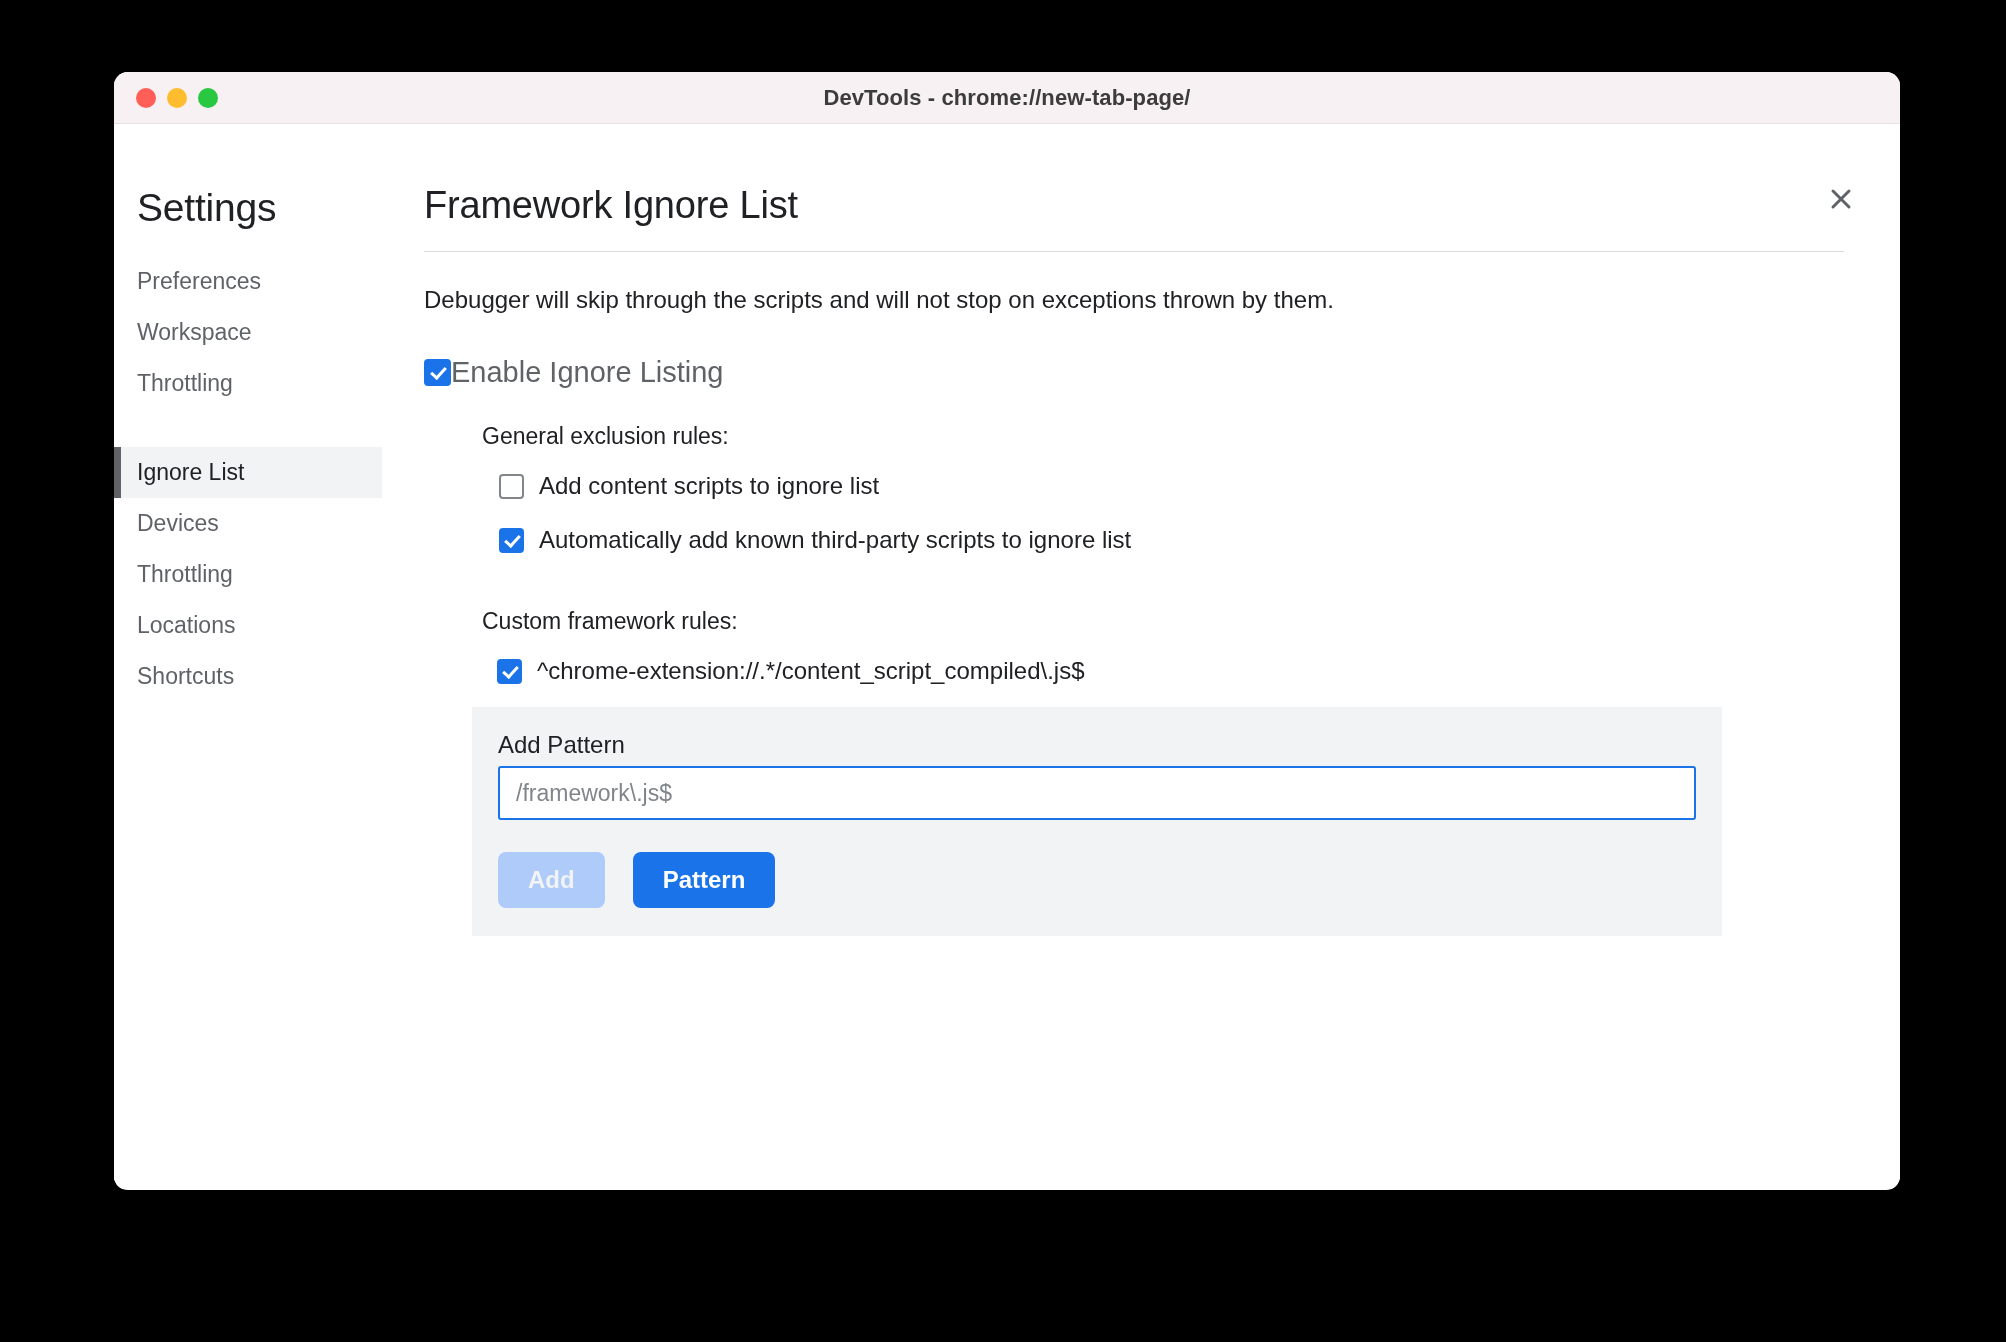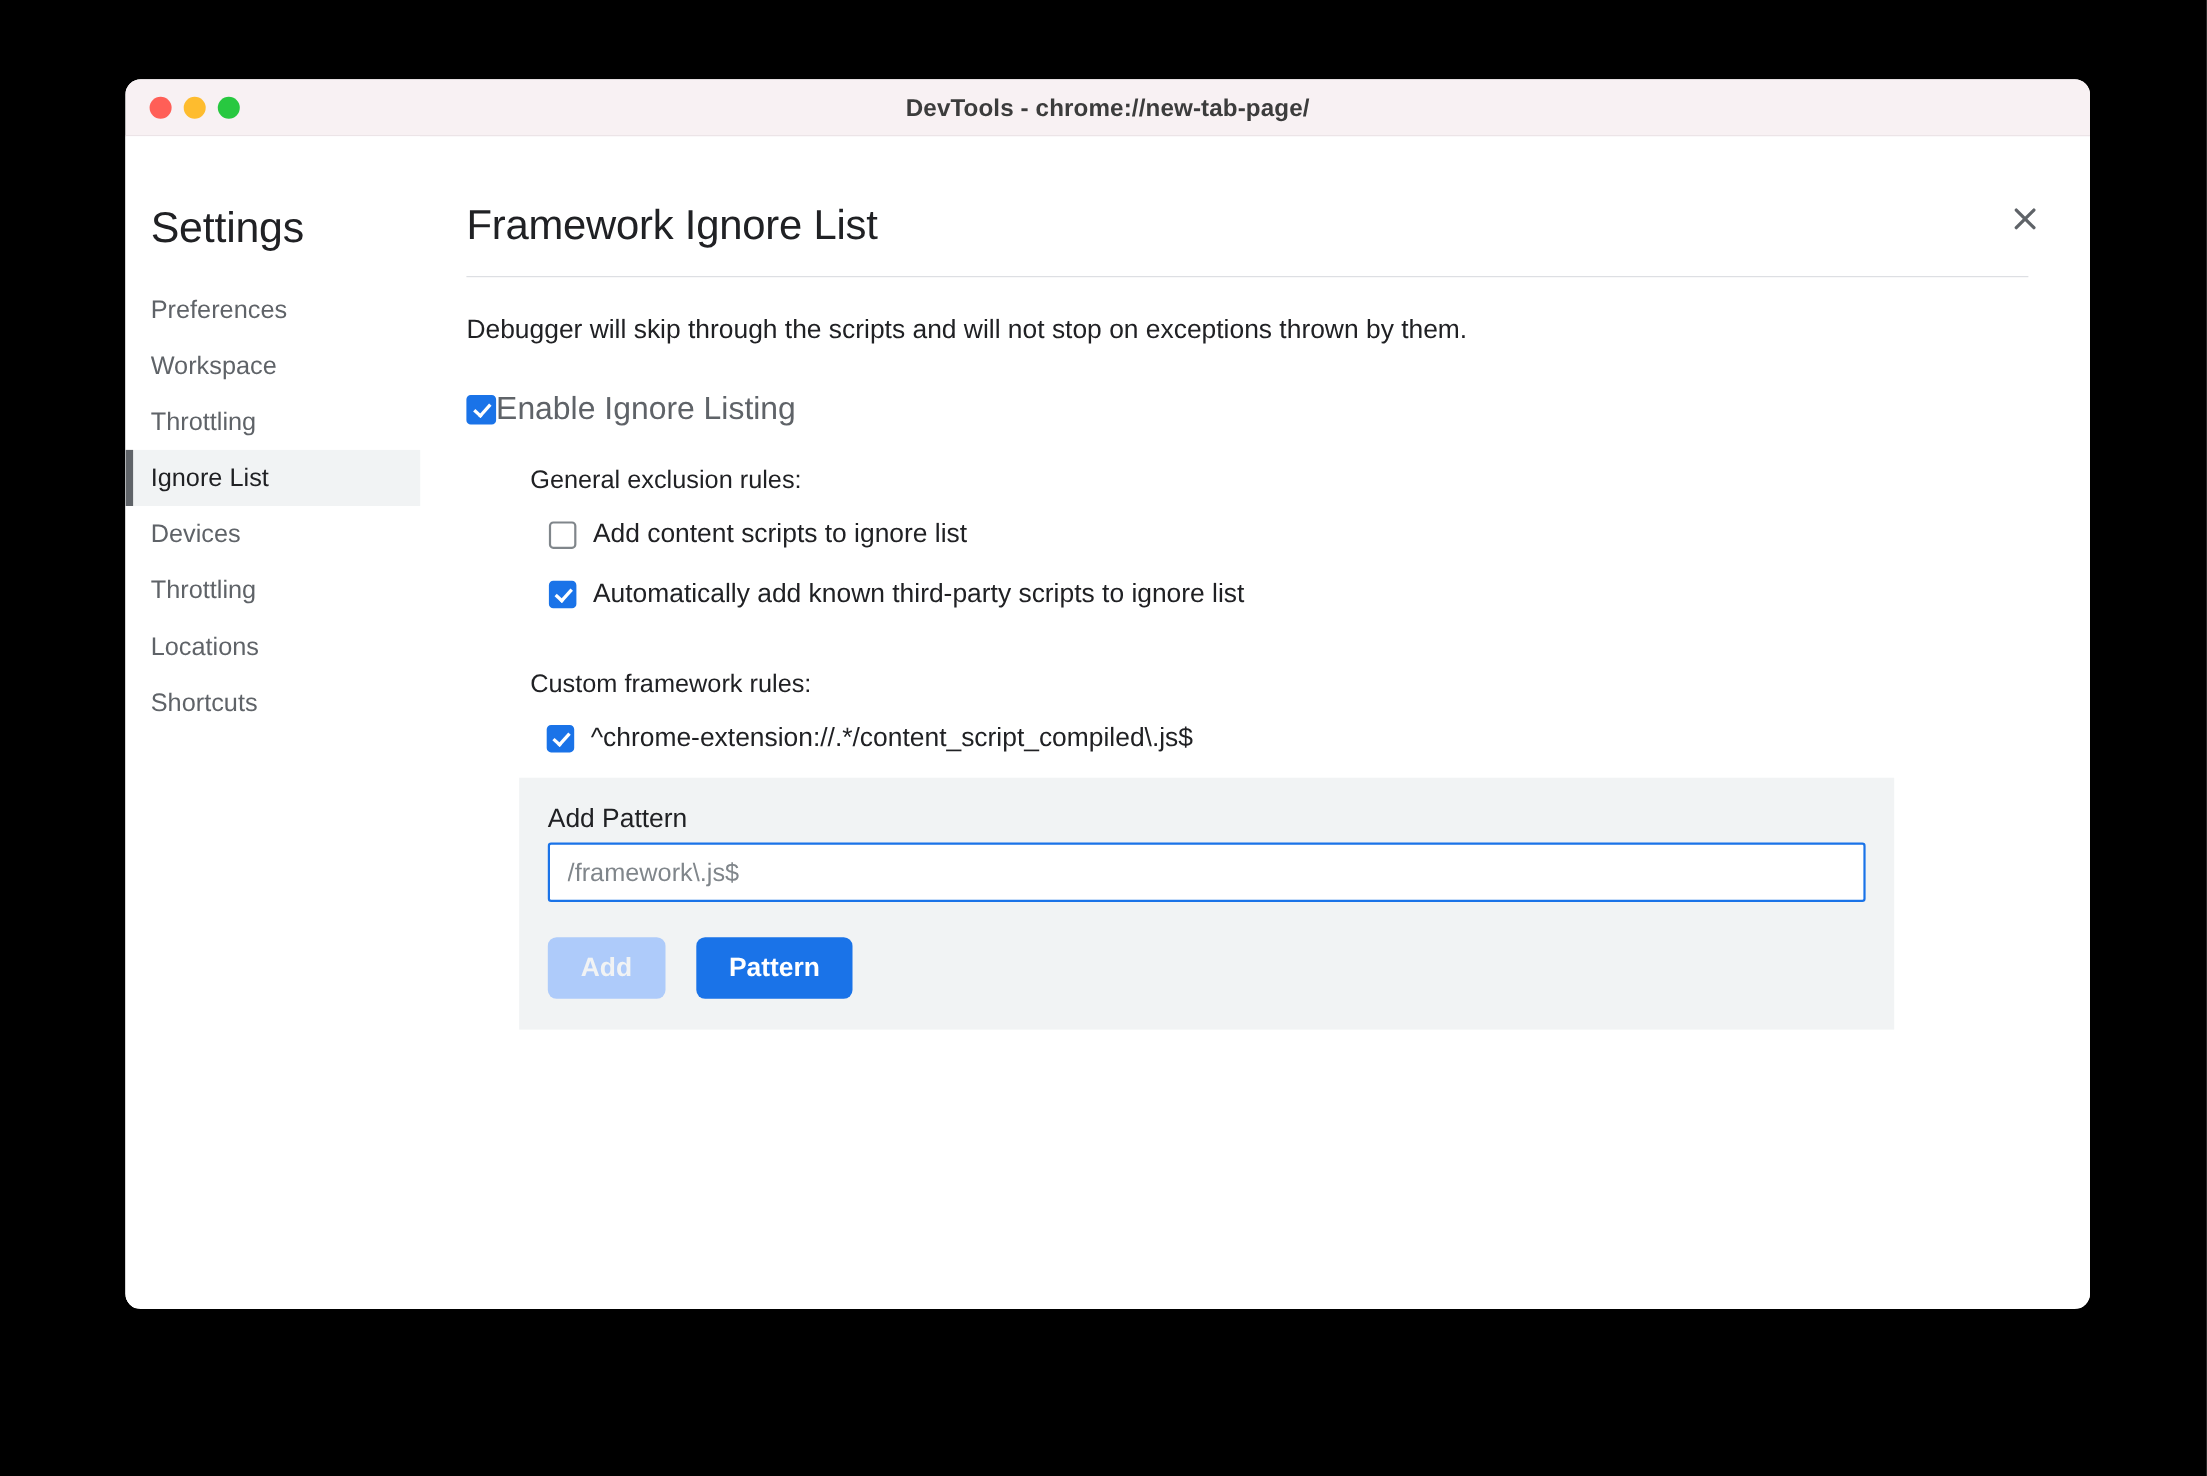--- a/index.html
+++ b/index.html
@@ -112,20 +112,21 @@
     align-items: center;
     padding-left: 23px;
     font-size: 23px;
     color: #5f6368;
     cursor: pointer;
   }
 
   .sidebar-item.selected {
     background: #f1f3f4;
     color: #202124;
+    margin-top: 38px;
   }
 
   .sidebar-item.selected::before {
     content: "";
     position: absolute;
     left: 0;
     top: 0;
     bottom: 0;
     width: 7px;
     background: #5f6368;

